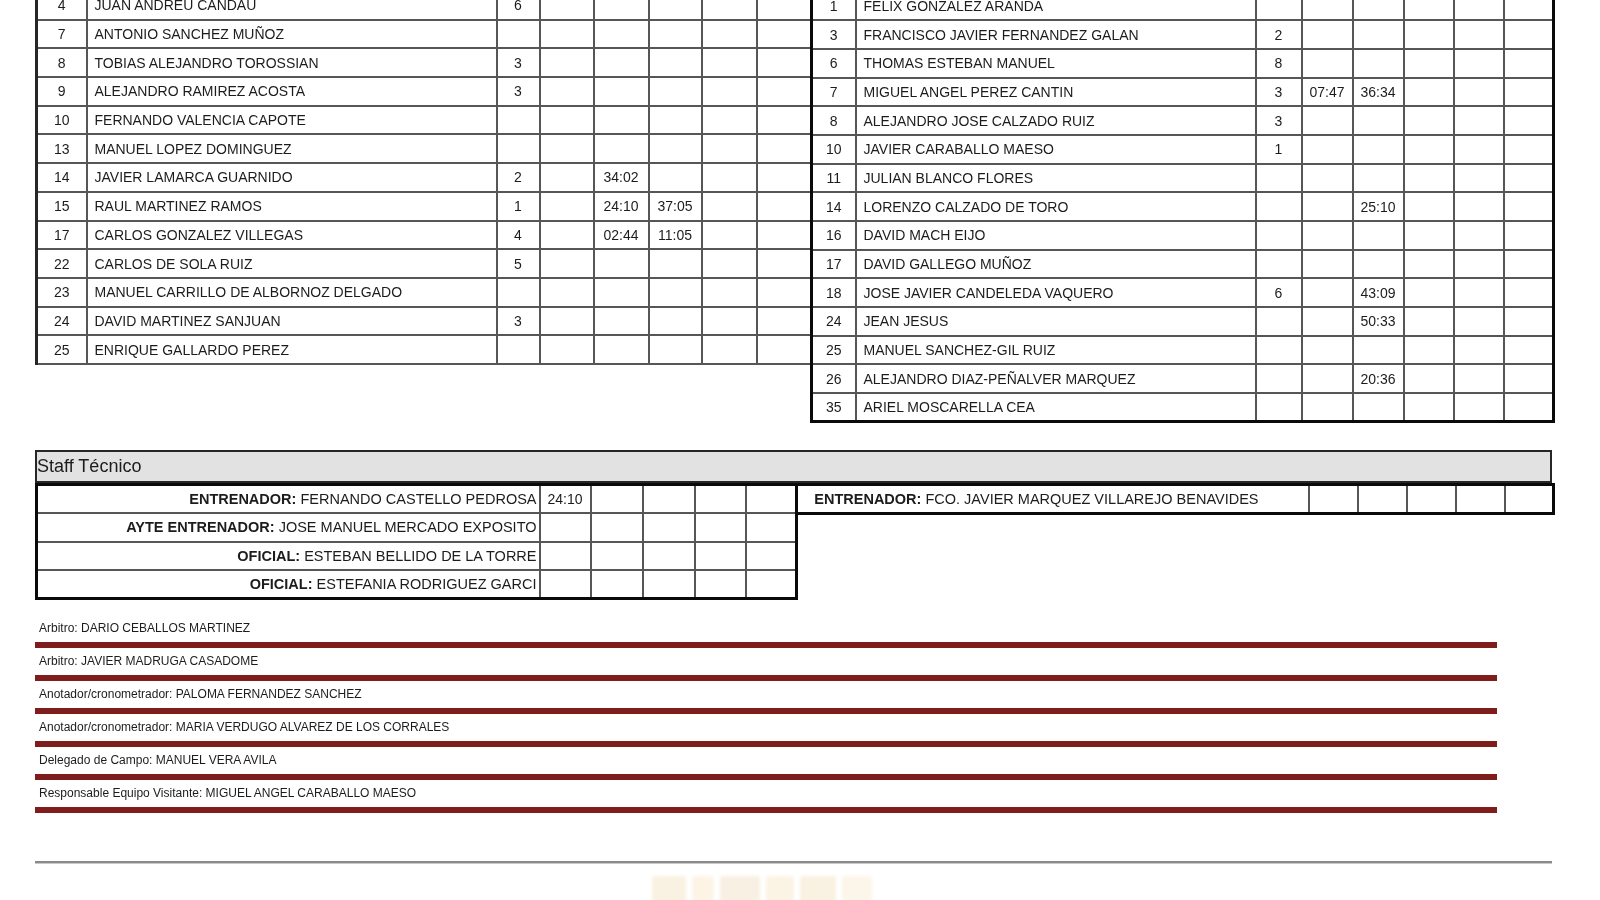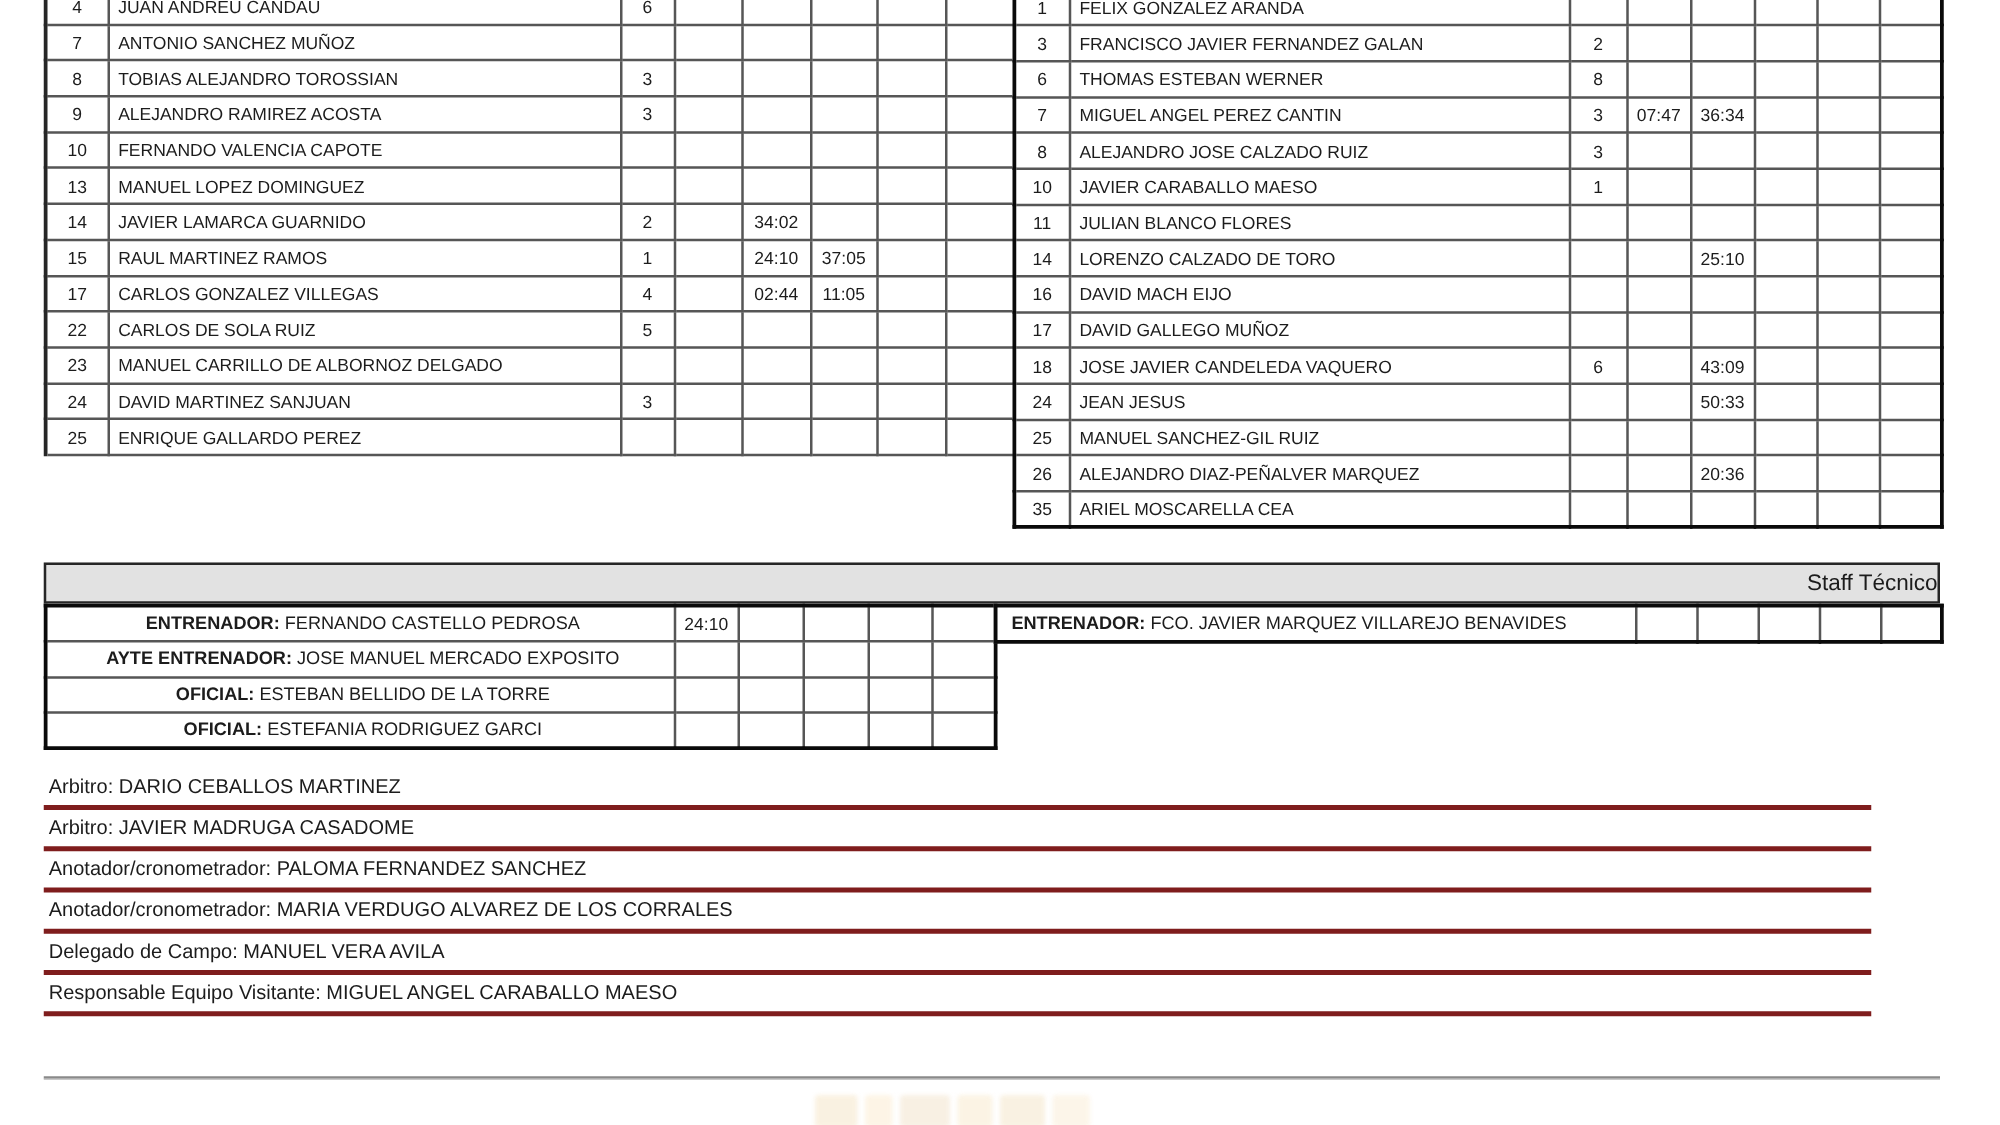--- a/index.html
+++ b/index.html
@@ -8,31 +8,31 @@
   table{border-collapse:collapse;table-layout:fixed;position:absolute;background:#fff;}
   td{border:2px solid #565656;overflow:hidden;white-space:nowrap;font-size:14px;padding:0 2px;}
   .c-num{text-align:center;}
   .c-name{text-align:left;padding-left:7px;}
   .c-stat{text-align:center;}
   .roster-left{left:35px;top:-10px;width:775px;border:2px solid #262626;border-left-width:3px;}
   .roster-left tr{height:28.7px;}
   .roster-right{left:810px;top:-10px;width:742px;border:3px solid #0a0a0a;}
   .roster-right tr{height:28.7px;}
   .staff-header{position:absolute;left:35px;top:450px;width:1513px;height:29px;
-        background:#e2e2e2;border:2px solid #262626;text-align:right;
+        background:#e2e2e2;border:2px solid #262626;text-align:left;
         font-size:18px;line-height:29px;}
   .staff-left{left:35px;top:483px;width:760px;border:3px solid #0a0a0a;}
   .staff-left tr{height:28.5px;}
   .staff-right{left:795px;top:483px;width:757px;border:3px solid #0a0a0a;}
   .staff-right tr:first-child{height:53px;}
   .staff-right tr:last-child{height:29px;}
-  .c-staffname{text-align:center;padding-left:6px;font-size:14.5px;}
+  .c-staffname{text-align:right;padding-left:6px;font-size:14.5px;}
   .staff-right .c-staffname{white-space:normal;padding-right:49px;line-height:19px;}
   .officials{position:absolute;left:35px;top:615px;width:1462px;}
-  .official-row{height:33px;border-bottom:4px solid #7f1d1d;font-size:16px;
+  .official-row{height:33px;border-bottom:6px solid #7f1d1d;font-size:12px;
         padding:6px 0 0 4px;box-sizing:border-box;}
   .footer-rule{position:absolute;left:35px;top:861px;width:1517px;height:0;
         border-top:2px solid #8a8a8a;border-bottom:1px solid #c9c9c9;}
   .stamp{position:absolute;left:652px;top:876px;width:256px;height:30px;
         display:flex;gap:6px;filter:blur(1.5px);opacity:.85;}
   .stamp span{display:inline-block;height:26px;border-radius:3px;}
   .stamp .a{width:34px;background:#f9efdc;}
   .stamp .b{width:22px;background:#fdf3e2;}
   .stamp .c{width:40px;background:#f7eedf;}
   .stamp .d{width:28px;background:#fbf2e0;}
@@ -216,21 +216,21 @@
           <td class="c-name">FRANCISCO JAVIER FERNANDEZ GALAN</td>
           <td class="c-stat">2</td>
           <td class="c-stat"></td>
           <td class="c-stat"></td>
           <td class="c-stat"></td>
           <td class="c-stat"></td>
           <td class="c-stat"></td>
         </tr>
         <tr>
           <td class="c-num">6</td>
-          <td class="c-name">THOMAS ESTEBAN WERNER</td>
+          <td class="c-name">THOMAS ESTEBAN MANUEL</td>
           <td class="c-stat">8</td>
           <td class="c-stat"></td>
           <td class="c-stat"></td>
           <td class="c-stat"></td>
           <td class="c-stat"></td>
           <td class="c-stat"></td>
         </tr>
         <tr>
           <td class="c-num">7</td>
           <td class="c-name">MIGUEL ANGEL PEREZ CANTIN</td>

